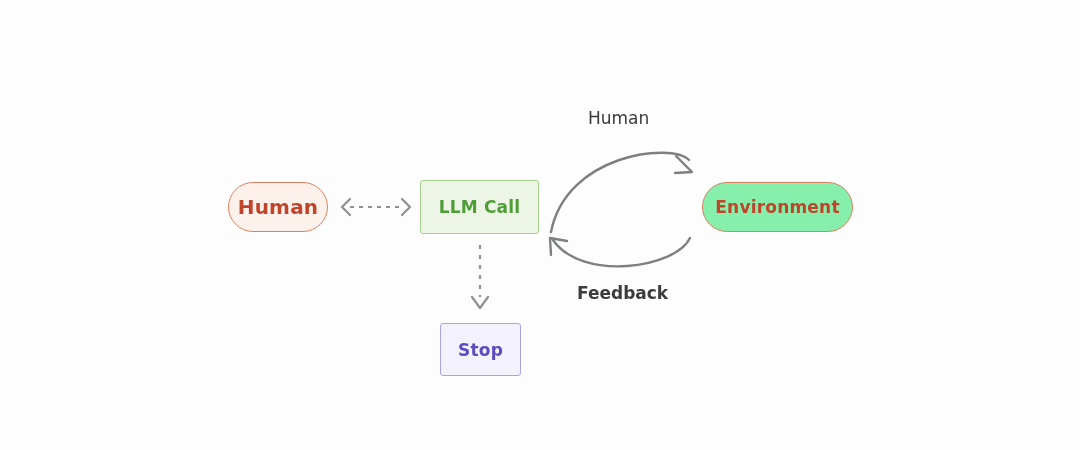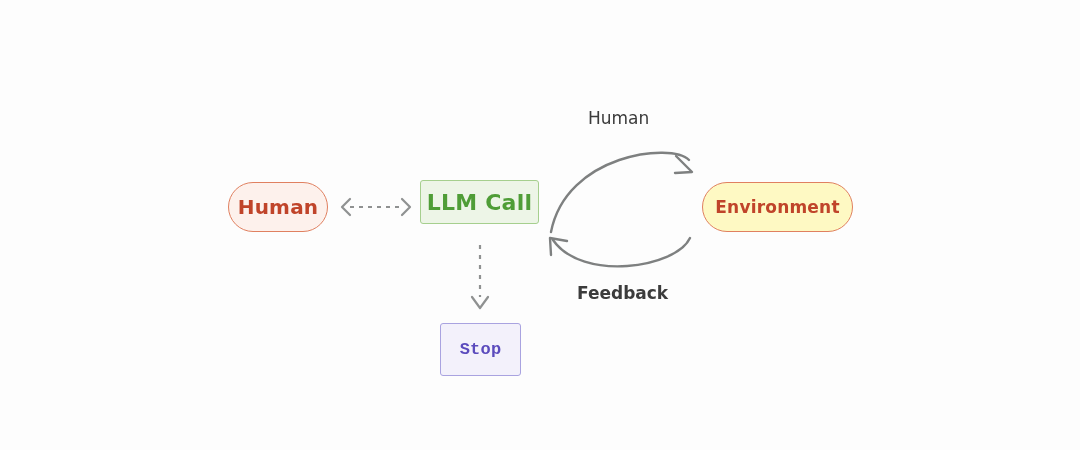--- a/index.html
+++ b/index.html
@@ -48,48 +48,47 @@
     font-size: 20px;
   }
   
   #node-environment {
     left: 702px;
     top: 182px;
     width: 151px;
     height: 50px;
     border: 1.6px solid #e08060;
     border-radius: 25px;
-    background: #fef9c3;
+    background: #86efac;
     color: #c0442a;
     font-size: 17px;
   }
   
   #node-llm-call {
     left: 420px;
     top: 180px;
     width: 119px;
-    height: 44px;
+    height: 54px;
     border: 1.6px solid #a6cf8e;
     border-radius: 3px;
     background: #edf5e7;
     color: #4f9d37;
-    font-size: 22px;
+    font-size: 17px;
   }
   
   #node-stop {
     left: 440px;
     top: 323px;
     width: 81px;
     height: 53px;
     border: 1.6px solid #a9a3e0;
     border-radius: 3px;
     background: #f3f1fb;
     color: #5b4bbd;
     font-size: 17px;
-    font-family: Liberation Mono, monospace;
   }
   .edge-label {
     position: absolute;
     color: #3c3c3c;
     font-size: 17px;
     font-weight: normal;
     white-space: nowrap;
   }
   #label-action {
     left: 588px;

